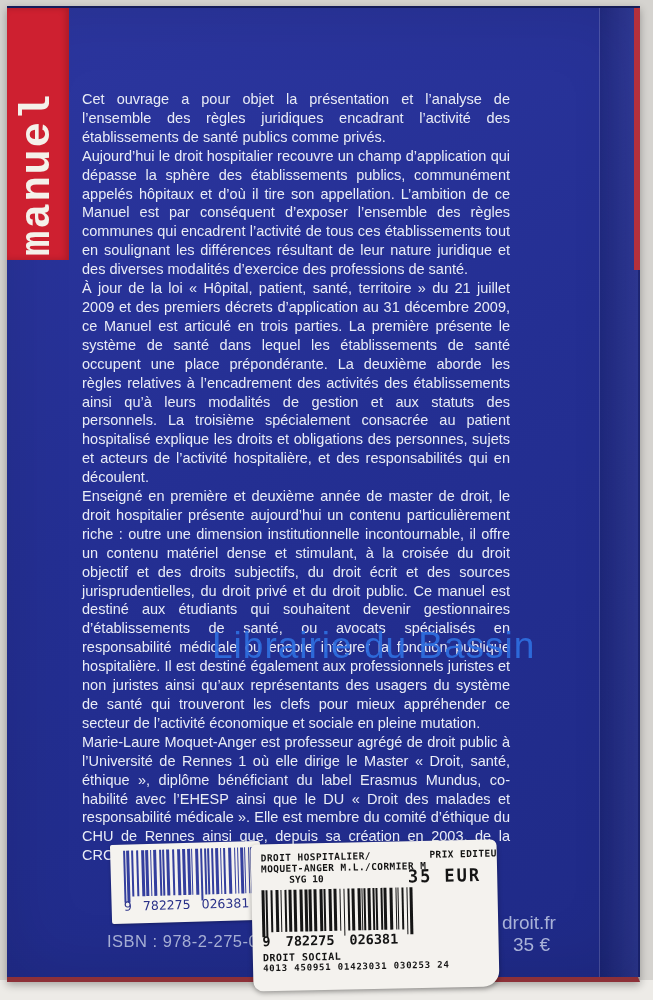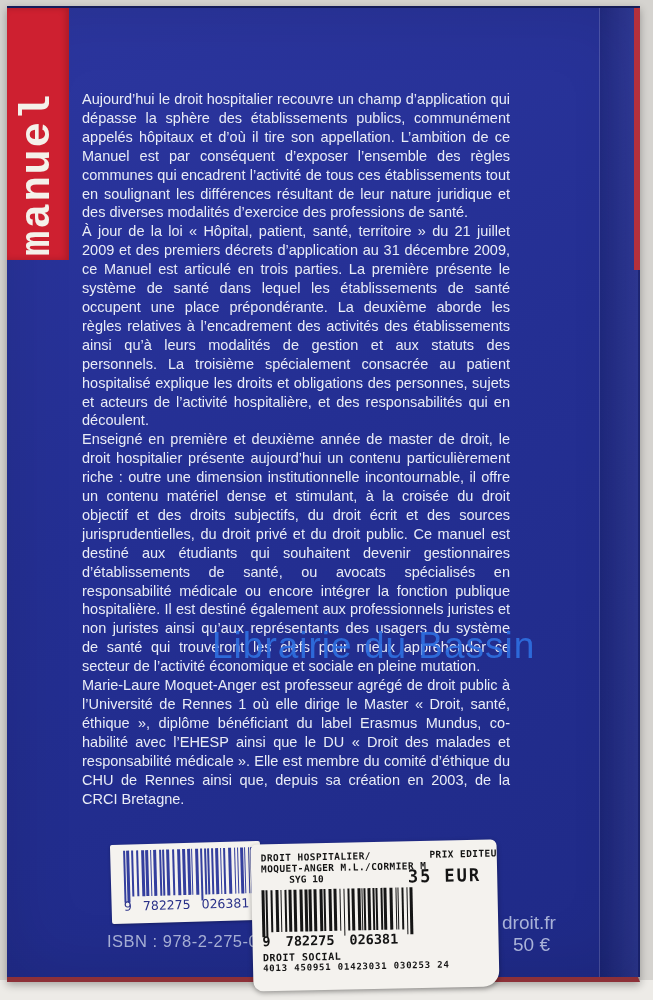--- a/index.html
+++ b/index.html
@@ -90,20 +90,21 @@
 
 <div class="book">
   <div class="edge-shade"></div>
   <div class="front-edge"></div>
 
   <div class="band">
     <div class="band-text">manuel</div>
   </div>
 
   <div class="copy">
+    <p>Cet ouvrage a pour objet la présentation et l’analyse de l’ensemble des règles juridiques encadrant l’activité des établissements de santé publics comme privés.</p>
     <p>Aujourd’hui le droit hospitalier recouvre un champ d’application qui dépasse la sphère des établissements publics, communément appelés hôpitaux et d’où il tire son appellation. L’ambition de ce Manuel est par conséquent d’exposer l’ensemble des règles communes qui encadrent l’activité de tous ces établissements tout en soulignant les différences résultant de leur nature juridique et des diverses modalités d’exercice des professions de santé.</p>
     <p>À jour de la loi « Hôpital, patient, santé, territoire » du 21 juillet 2009 et des premiers décrets d’application au 31 décembre 2009, ce Manuel est articulé en trois parties. La première présente le système de santé dans lequel les établissements de santé occupent une place prépondérante. La deuxième aborde les règles relatives à l’encadrement des activités des établissements ainsi qu’à leurs modalités de gestion et aux statuts des personnels. La troisième spécialement consacrée au patient hospitalisé explique les droits et obligations des personnes, sujets et acteurs de l’activité hospitalière, et des responsabilités qui en découlent.</p>
     <p>Enseigné en première et deuxième année de master de droit, le droit hospitalier présente aujourd’hui un contenu particulièrement riche : outre une dimension institutionnelle incontournable, il offre un contenu matériel dense et stimulant, à la croisée du droit objectif et des droits subjectifs, du droit écrit et des sources jurisprudentielles, du droit privé et du droit public. Ce manuel est destiné aux étudiants qui souhaitent devenir gestionnaires d’établissements de santé, ou avocats spécialisés en responsabilité médicale ou encore intégrer la fonction publique hospitalière. Il est destiné également aux professionnels juristes et non juristes ainsi qu’aux représentants des usagers du système de santé qui trouveront les clefs pour mieux appréhender ce secteur de l’activité économique et sociale en pleine mutation.</p>
     <p class="bio">Marie-Laure Moquet-Anger est professeur agrégé de droit public à l’Université de Rennes 1 où elle dirige le Master « Droit, santé, éthique », diplôme bénéficiant du label Erasmus Mundus, co-habilité avec l’EHESP ainsi que le DU « Droit des malades et responsabilité médicale ». Elle est membre du comité d’éthique du CHU de Rennes ainsi que, depuis sa création en 2003, de la CRCI Bretagne.</p>
   </div>
 
   <div class="watermark">Librairie du Bassin</div>
 
   <div class="barcode-label">
     <div class="bars">
@@ -144,21 +145,21 @@
       </div>
     <div class="digits">
       <span>9</span>
       <span>782275</span>
       <span>026381</span>
     </div>
   </div>
 
   <div class="isbn">ISBN : 978-2-275-026</div>
   <div class="site">droit.fr</div>
-  <div class="price-eur">50 €</div>
+  <div class="price-eur">35 €</div>
 </div>
 
 <div class="sticker">
   <div class="st-row1">
     <span>DROIT HOSPITALIER/</span>
     <span>PRIX EDITEU</span>
   </div>
   <div class="st-line2">MOQUET-ANGER M.L./CORMIER M</div>
   <div class="st-line3">SYG 10</div>
   <div class="st-price">35 EUR</div>

